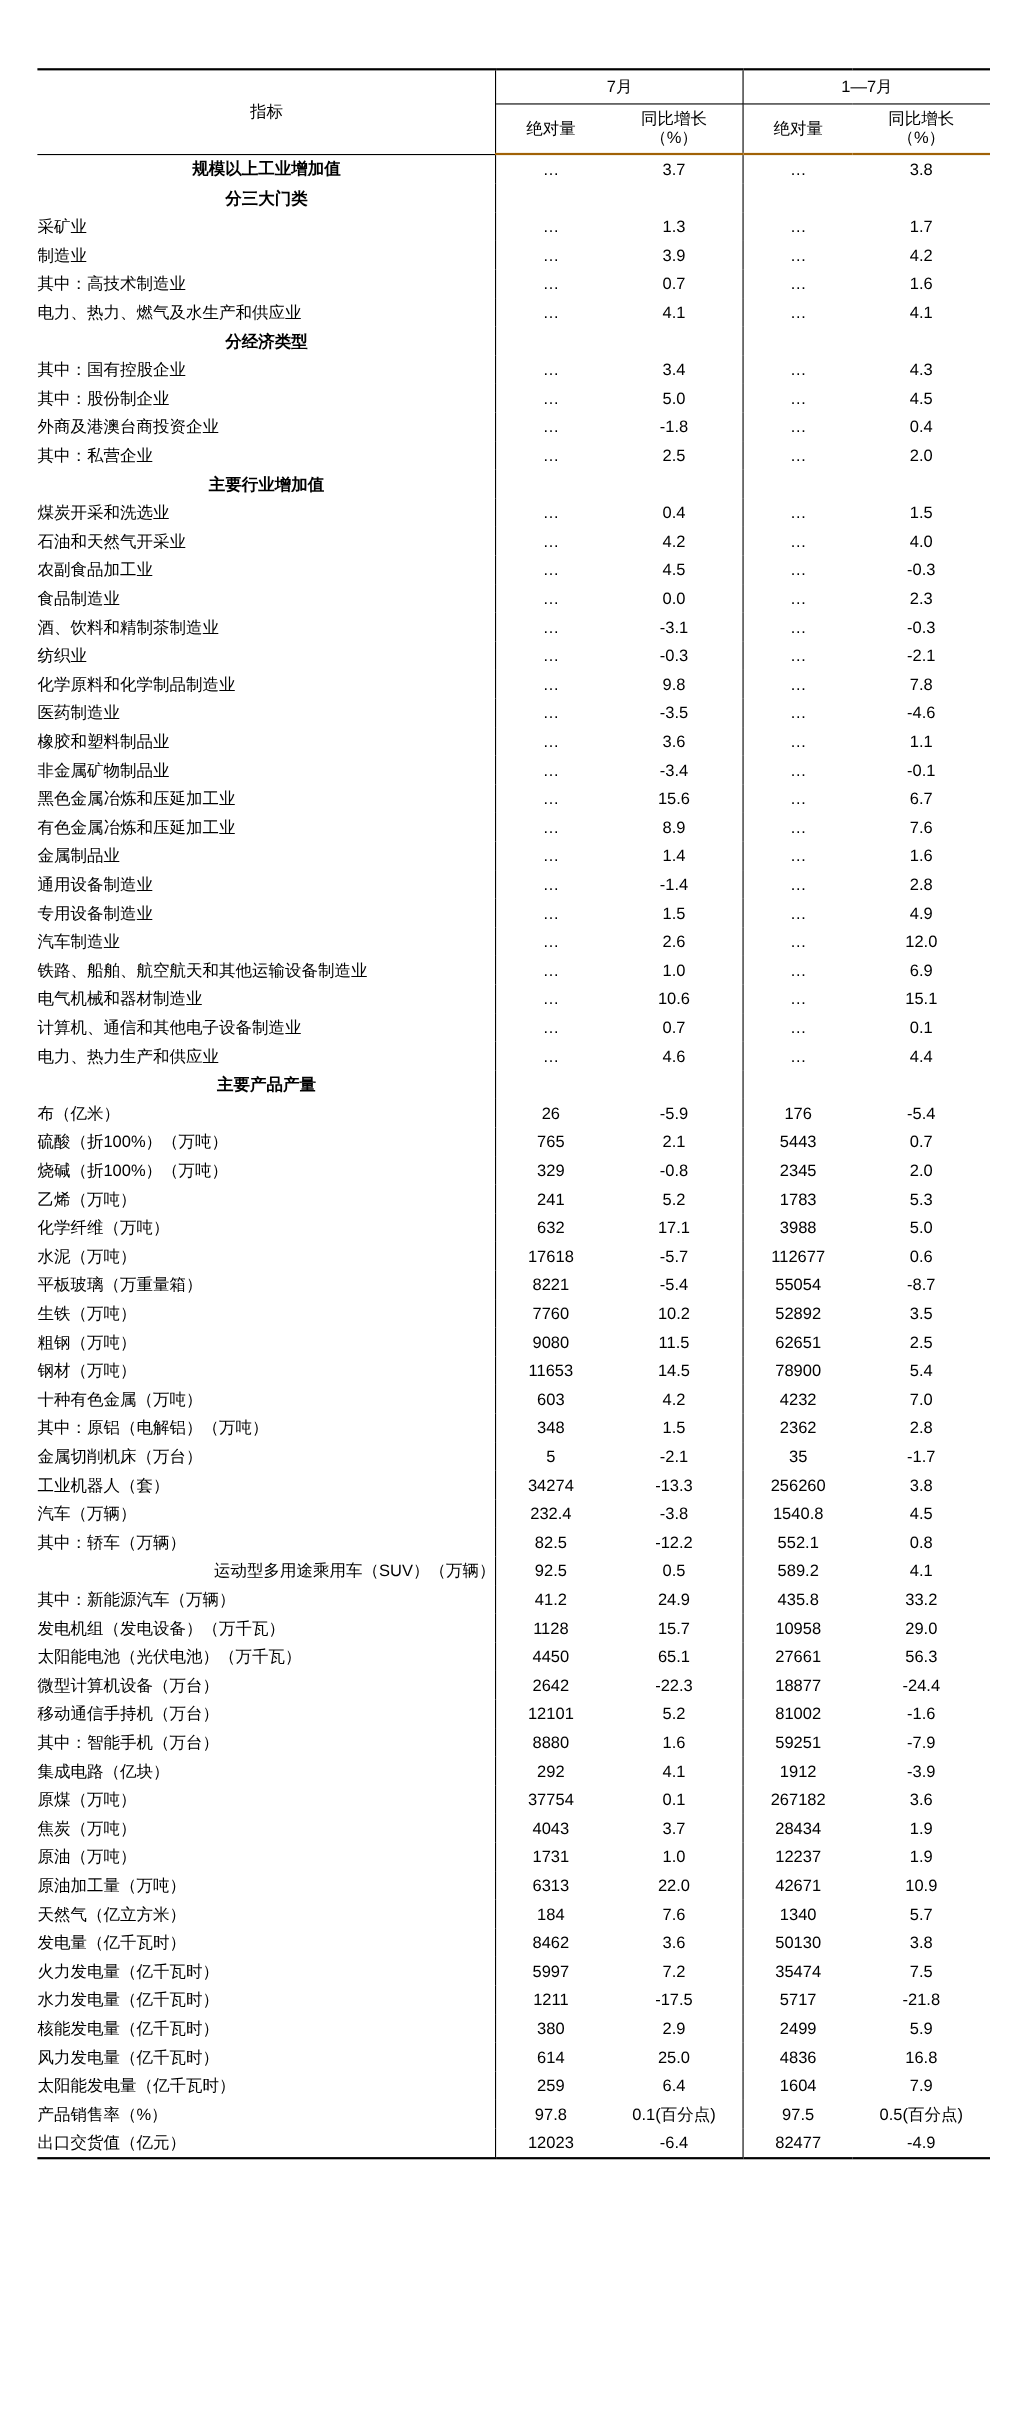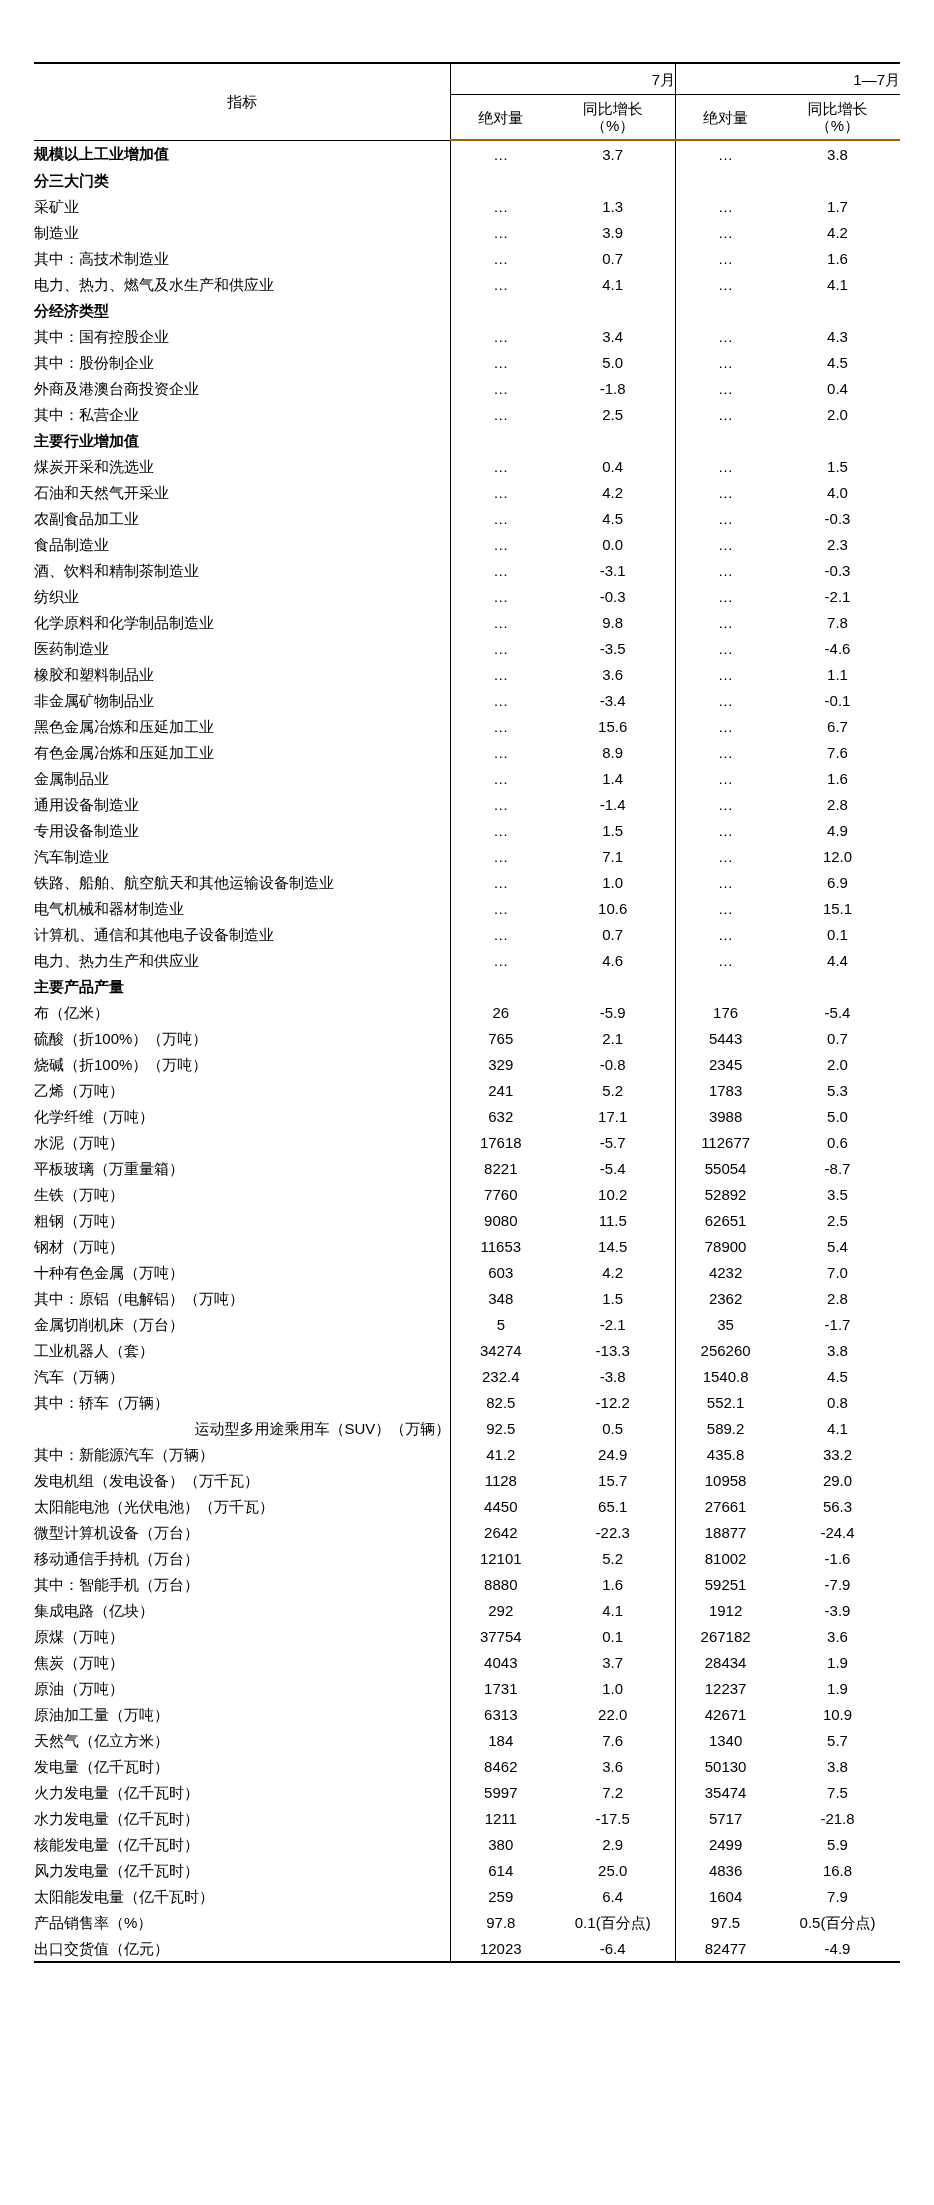--- a/index.html
+++ b/index.html
@@ -62,21 +62,21 @@
     border-top: 2px solid #000;
     border-bottom: 2px solid #000;
     border-right: 1px solid #000;
     text-align: center;
     font-weight: normal;
     font-size: 15px;
     width: 400px;
   }
   th.grp {
     border-right: 1px solid #000;
-    text-align: right;
+    text-align: center;
   }
   th.grp.last {
     border-right: none;
   }
   th.sub {
     text-align: center;
     vertical-align: middle;
   }
   th.sub.divider {
     border-right: 1px solid #000;
@@ -100,21 +100,21 @@
   }
   td.num.divider {
     border-right: 1px solid #000;
   }
   td.colw-abs { width: 95px; }
   td.colw-pct { width: 120px; }
   tbody tr.last td {
     border-bottom: 2px solid #000;
   }
   .bold { font-weight: bold; }
-  .ind0 { padding-left: 6px; }
+  .ind0 { padding-left: 6px; text-align: center; }
   .ind1 { padding-left: 28px; }
   .ind2 { padding-left: 56px; }
   .ind3 { padding-left: 84px; text-align: right; }
 </style>
 </head>
 <body>
 
 <div class="page">
 
 
@@ -329,21 +329,21 @@
           <tr>
             <td class="name ind1">专用设备制造业</td>
             <td class="num colw-abs">…</td>
             <td class="num colw-pct divider">1.5</td>
             <td class="num colw-abs">…</td>
             <td class="num colw-pct">4.9</td>
           </tr>
           <tr>
             <td class="name ind1">汽车制造业</td>
             <td class="num colw-abs">…</td>
-            <td class="num colw-pct divider">7.1</td>
+            <td class="num colw-pct divider">2.6</td>
             <td class="num colw-abs">…</td>
             <td class="num colw-pct">12.0</td>
           </tr>
           <tr>
             <td class="name ind1">铁路、船舶、航空航天和其他运输设备制造业</td>
             <td class="num colw-abs">…</td>
             <td class="num colw-pct divider">1.0</td>
             <td class="num colw-abs">…</td>
             <td class="num colw-pct">6.9</td>
           </tr>

